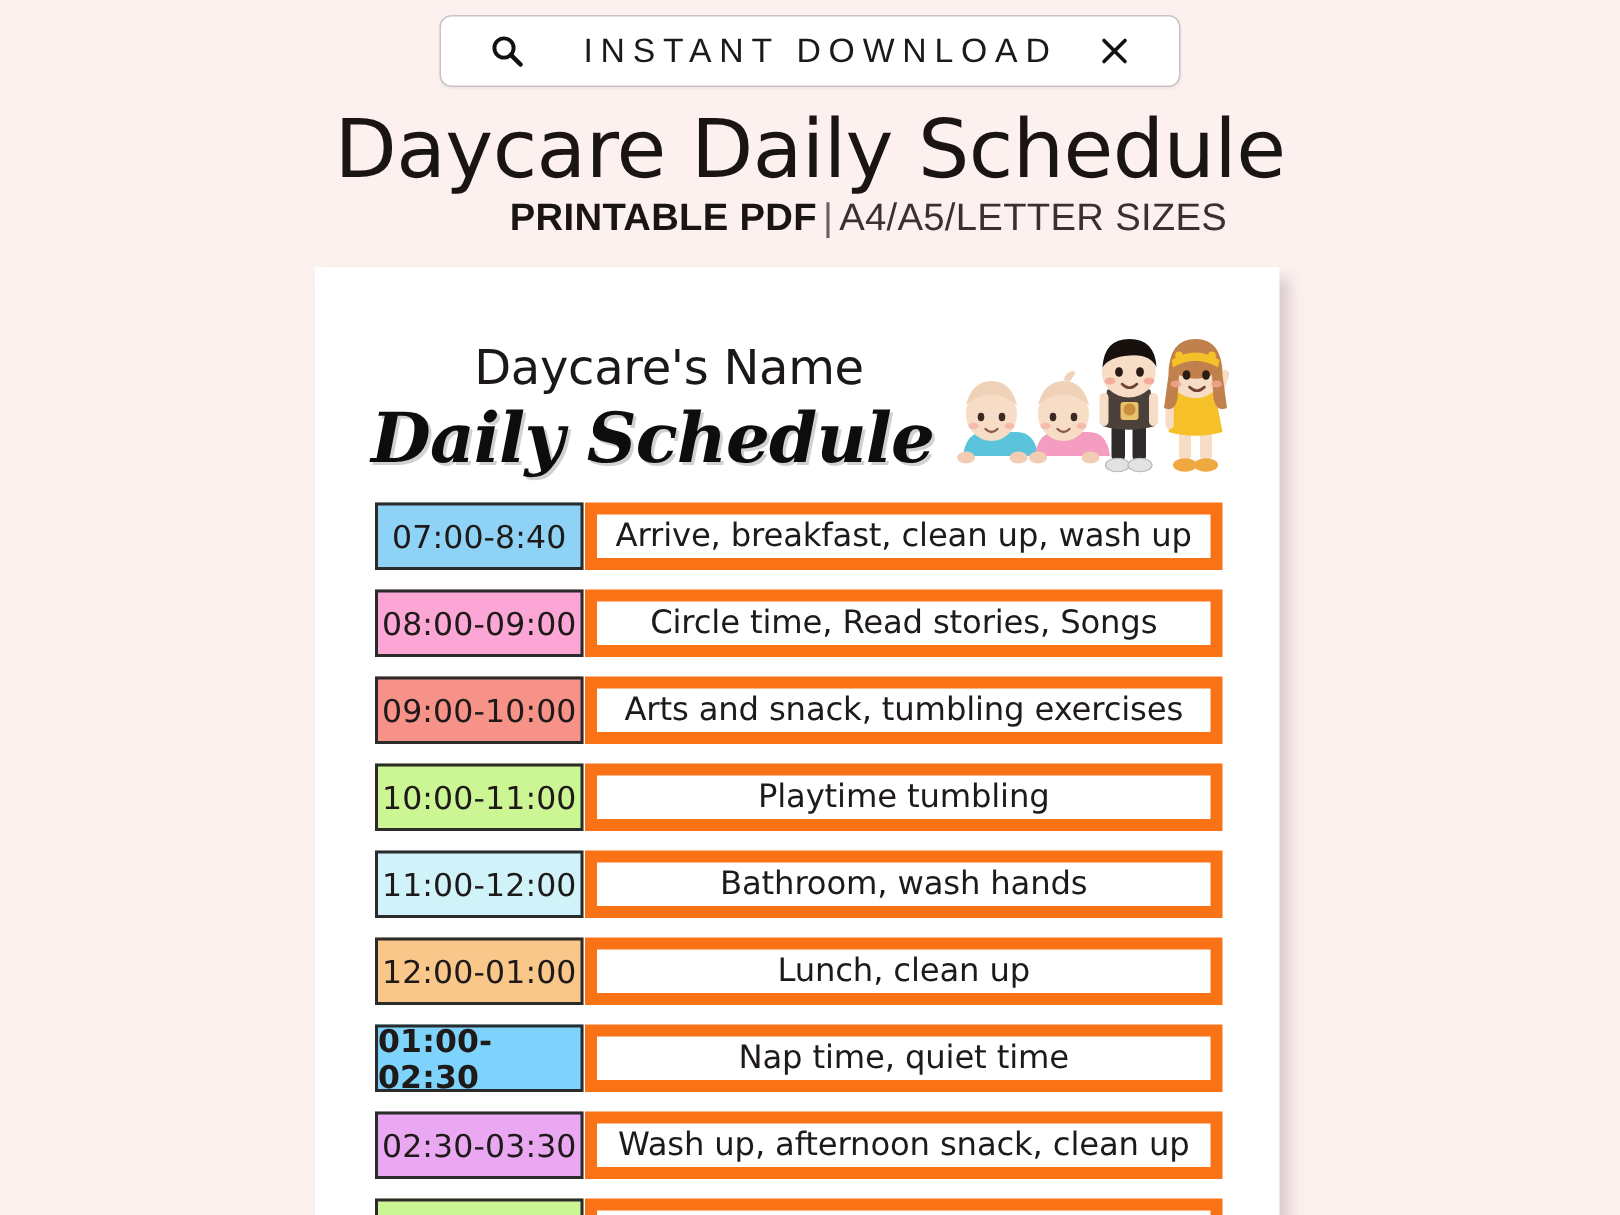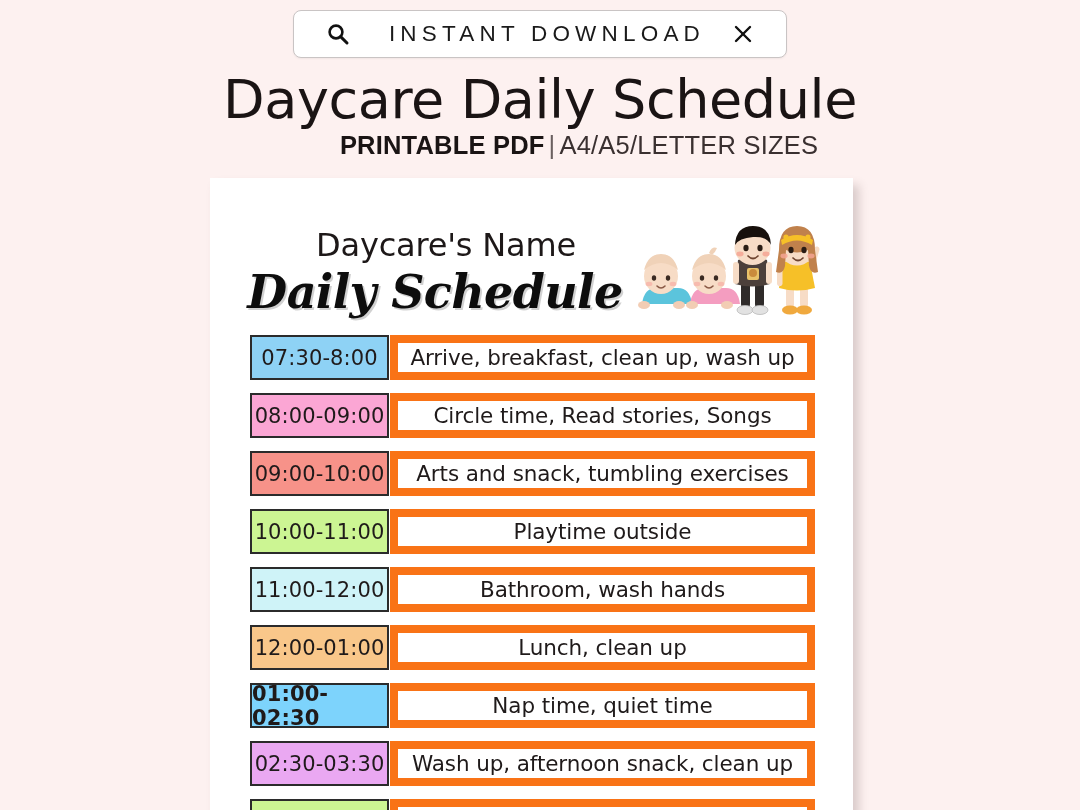--- a/index.html
+++ b/index.html
@@ -279,34 +279,34 @@
           <ellipse cx="150" cy="36" rx="3.6" ry="2.4" fill="#F5A593" opacity="0.85"></ellipse>
           <ellipse cx="177" cy="36" rx="3.6" ry="2.4" fill="#F5A593" opacity="0.85"></ellipse>
           <path d="M159 38 q5 5 10 0" fill="none" stroke="#6E4430" stroke-width="1.7" stroke-linecap="round"></path>
         </g>
       </svg>
     </div>
   </div>
 
   <div id="schedule-list">
       <div class="schedule-row">
-        <div class="time-chip" style="background: rgb(142, 210, 245);">07:30-8:00</div>
+        <div class="time-chip" style="background: rgb(142, 210, 245);">07:00-8:40</div>
         <div class="activity-box">Arrive, breakfast, clean up, wash up</div>
       </div>
       <div class="schedule-row">
         <div class="time-chip" style="background: rgb(251, 166, 212);">08:00-09:00</div>
         <div class="activity-box">Circle time, Read stories, Songs</div>
       </div>
       <div class="schedule-row">
         <div class="time-chip" style="background: rgb(247, 146, 137);">09:00-10:00</div>
         <div class="activity-box">Arts and snack, tumbling exercises</div>
       </div>
       <div class="schedule-row">
         <div class="time-chip" style="background: rgb(204, 245, 147);">10:00-11:00</div>
-        <div class="activity-box">Playtime outside</div>
+        <div class="activity-box">Playtime tumbling</div>
       </div>
       <div class="schedule-row">
         <div class="time-chip" style="background: rgb(207, 243, 248);">11:00-12:00</div>
         <div class="activity-box">Bathroom, wash hands</div>
       </div>
       <div class="schedule-row">
         <div class="time-chip" style="background: rgb(249, 199, 138);">12:00-01:00</div>
         <div class="activity-box">Lunch, clean up</div>
       </div>
       <div class="schedule-row">

